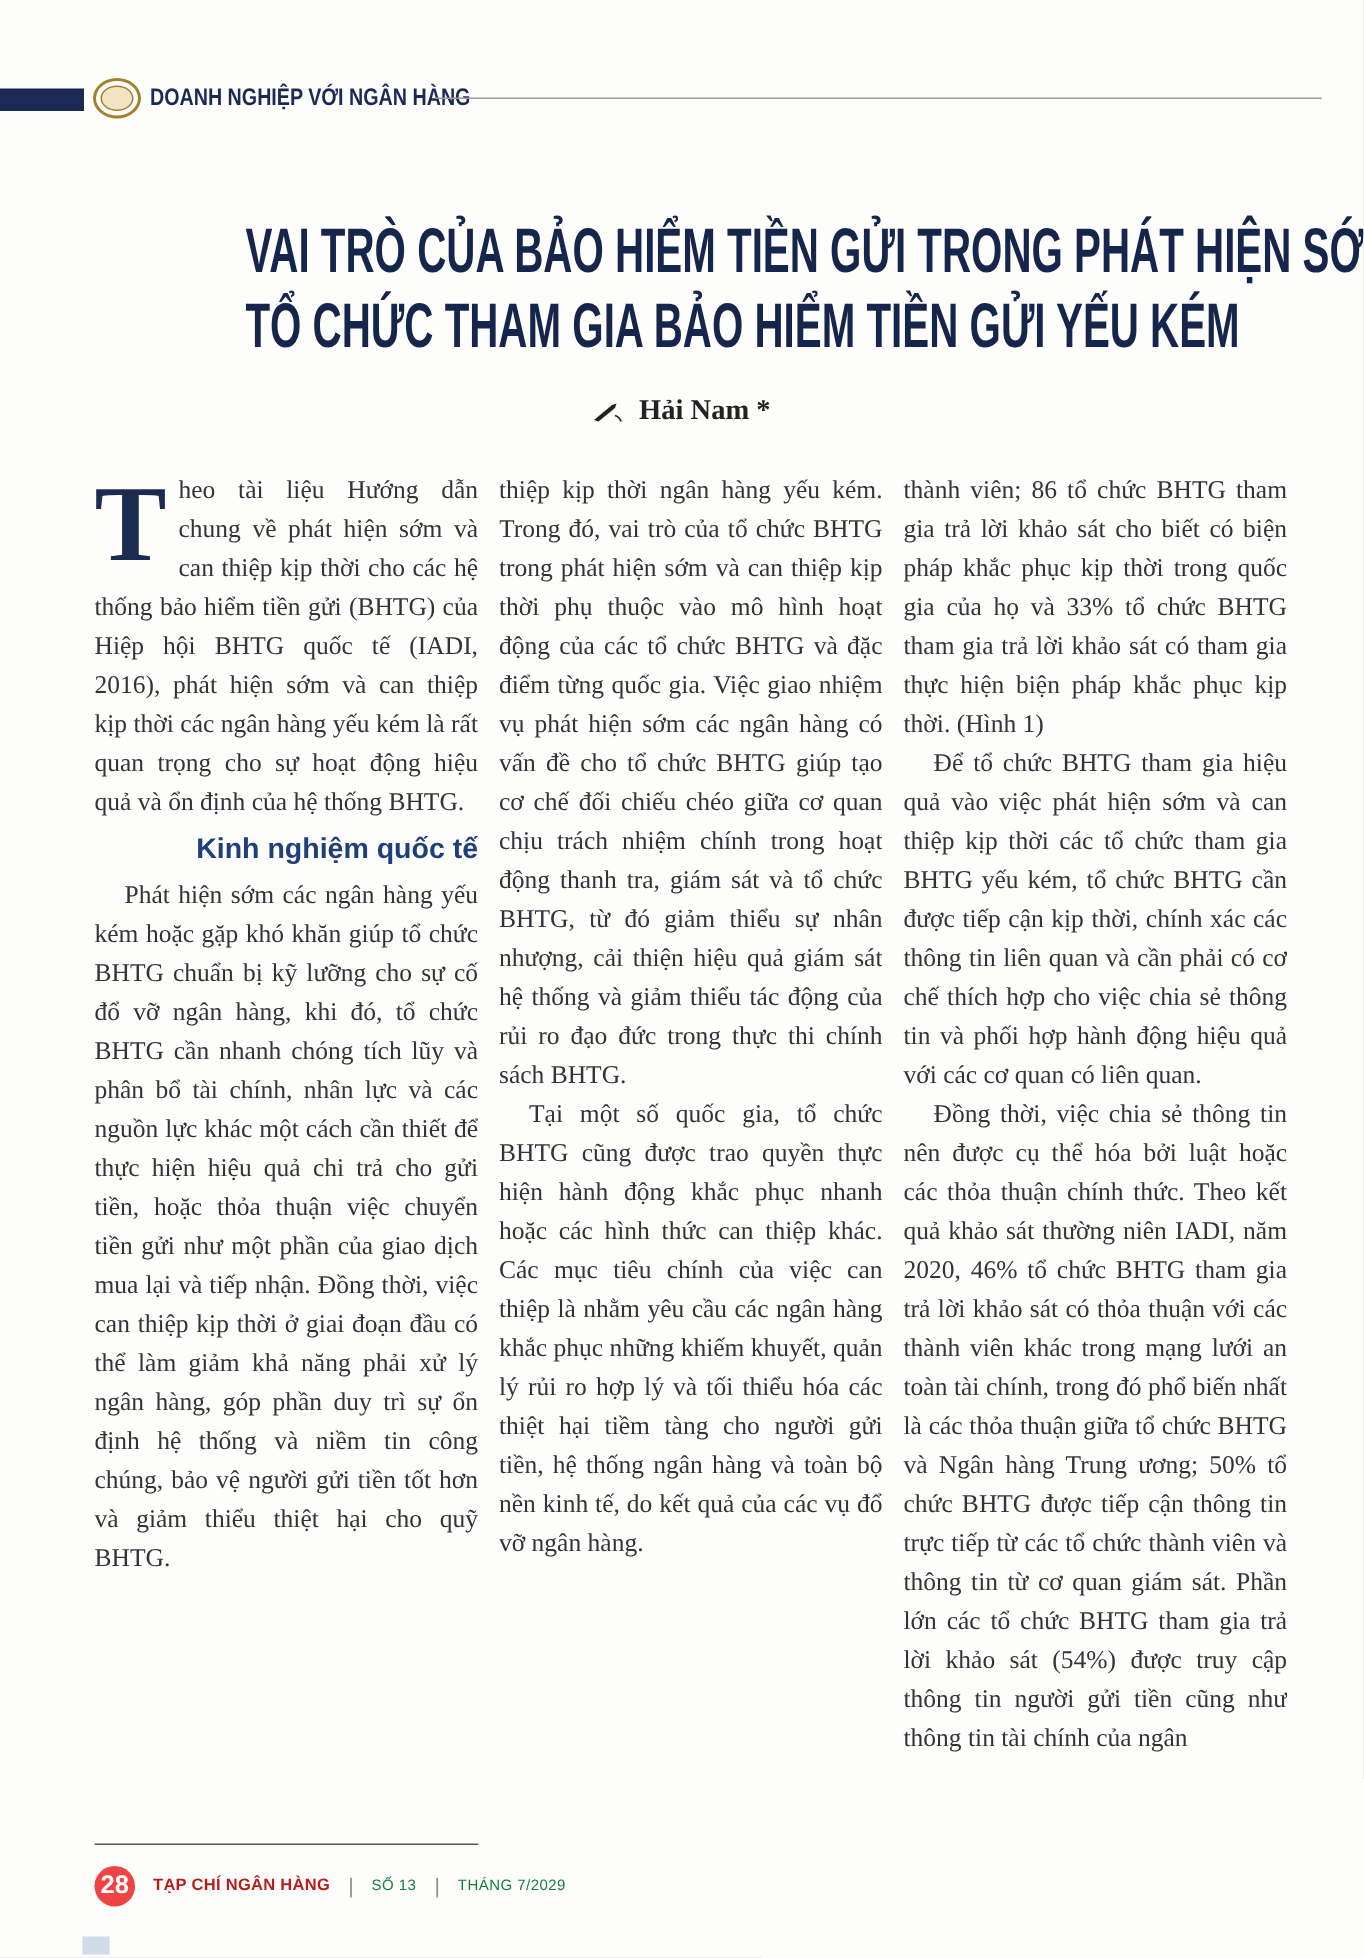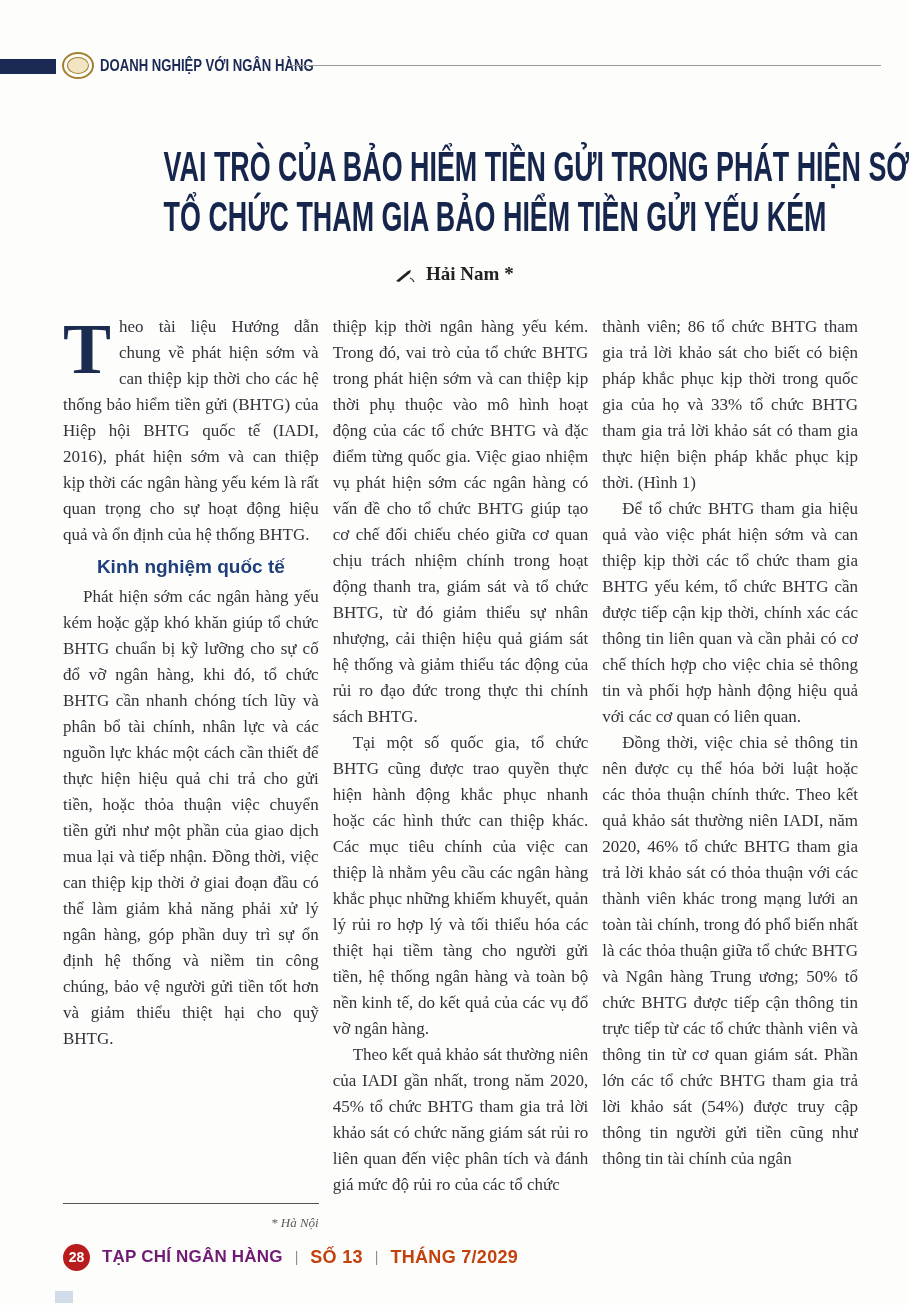--- a/index.html
+++ b/index.html
@@ -70,43 +70,43 @@
   .dropcap {
     float: left;
     font-size: 72px; line-height: 62px;
     padding: 4px 8px 0 0;
     font-weight: bold; color: #1c2b50;
     font-family: "Liberation Serif", serif;
   }
   .section-heading {
     font-family: "Liberation Sans", sans-serif;
     font-weight: bold; font-size: 19px; color: #1e3f7a;
-    margin: 6px 0 4px 0; text-align: center;
+    margin: 6px 0 4px 0; text-align: right;
   }
   .footnote-block { margin-top: auto; padding-top: 8px; }
   .footnote-rule { width: 100%; height: 1px; background: #555; margin-bottom: 6px; }
   .footnote-text {
     text-align: right; font-size: 13px; font-style: italic; color: #5a5a5a;
   }
 
   
   .footer {
     position: absolute; left: 63px; top: 1242px; height: 30px;
     display: flex; align-items: center; gap: 12px;
     font-family: "Liberation Sans", sans-serif;
   }
   .page-badge {
     width: 27px; height: 27px; border-radius: 50%;
-    background: #b91c1c; color: #fff;
+    background: #ef4444; color: #fff;
     display: flex; align-items: center; justify-content: center;
-    font-weight: bold; font-size: 14px;
+    font-weight: bold; font-size: 17px;
   }
-  .footer-journal { font-weight: bold; font-size: 17px; color: #701a75; letter-spacing: 0.2px; }
+  .footer-journal { font-weight: bold; font-size: 11px; color: #b91c1c; letter-spacing: 0.2px; }
   .footer-sep { color: #8f8f8f; font-size: 14px; }
-  .footer-meta { color: #c2410c; font-size: 18px; font-weight: bold; letter-spacing: 0.3px; }
+  .footer-meta { color: #15803d; font-size: 10px; font-weight: normal; letter-spacing: 0.3px; }
 
   .corner-mark {
     position: absolute; left: 55px; top: 1291px; width: 18px; height: 12px;
     background: #aebfd8; opacity: 0.55;
   }
 </style>
 </head>
 <body>
 
 <div class="page">
@@ -136,28 +136,26 @@
   </div>
 
   <div class="body-columns">
 
     <div class="col">
       <p><span class="dropcap">T</span><span>heo tài liệu Hướng dẫn chung về phát hiện sớm và can thiệp kịp thời cho các hệ thống bảo hiểm tiền gửi (BHTG) của Hiệp hội BHTG quốc tế (IADI, 2016), phát hiện sớm và can thiệp kịp thời các ngân hàng yếu kém là rất quan trọng cho sự hoạt động hiệu quả và ổn định của hệ thống BHTG.</span></p>
       <div class="section-heading">Kinh nghiệm quốc tế</div>
       <p class="indent">Phát hiện sớm các ngân hàng yếu kém hoặc gặp khó khăn giúp tổ chức BHTG chuẩn bị kỹ lưỡng cho sự cố đổ vỡ ngân hàng, khi đó, tổ chức BHTG cần nhanh chóng tích lũy và phân bổ tài chính, nhân lực và các nguồn lực khác một cách cần thiết để thực hiện hiệu quả chi trả cho gửi tiền, hoặc thỏa thuận việc chuyển tiền gửi như một phần của giao dịch mua lại và tiếp nhận. Đồng thời, việc can thiệp kịp thời ở giai đoạn đầu có thể làm giảm khả năng phải xử lý ngân hàng, góp phần duy trì sự ổn định hệ thống và niềm tin công chúng, bảo vệ người gửi tiền tốt hơn và giảm thiểu thiệt hại cho quỹ BHTG.</p>
       <div class="footnote-block">
         <div class="footnote-rule"></div>
-        <div class="footnote-text">* Hà Nội</div>
       </div>
     </div>
 
     <div class="col">
       <p>thiệp kịp thời ngân hàng yếu kém. Trong đó, vai trò của tổ chức BHTG trong phát hiện sớm và can thiệp kịp thời phụ thuộc vào mô hình hoạt động của các tổ chức BHTG và đặc điểm từng quốc gia. Việc giao nhiệm vụ phát hiện sớm các ngân hàng có vấn đề cho tổ chức BHTG giúp tạo cơ chế đối chiếu chéo giữa cơ quan chịu trách nhiệm chính trong hoạt động thanh tra, giám sát và tổ chức BHTG, từ đó giảm thiểu sự nhân nhượng, cải thiện hiệu quả giám sát hệ thống và giảm thiểu tác động của rủi ro đạo đức trong thực thi chính sách BHTG.</p>
       <p class="indent">Tại một số quốc gia, tổ chức BHTG cũng được trao quyền thực hiện hành động khắc phục nhanh hoặc các hình thức can thiệp khác. Các mục tiêu chính của việc can thiệp là nhằm yêu cầu các ngân hàng khắc phục những khiếm khuyết, quản lý rủi ro hợp lý và tối thiểu hóa các thiệt hại tiềm tàng cho người gửi tiền, hệ thống ngân hàng và toàn bộ nền kinh tế, do kết quả của các vụ đổ vỡ ngân hàng.</p>
-      <p class="indent">Theo kết quả khảo sát thường niên của IADI gần nhất, trong năm 2020, 45% tổ chức BHTG tham gia trả lời khảo sát có chức năng giám sát rủi ro liên quan đến việc phân tích và đánh giá mức độ rủi ro của các tổ chức</p>
     </div>
 
     <div class="col">
       <p>thành viên; 86 tổ chức BHTG tham gia trả lời khảo sát cho biết có biện pháp khắc phục kịp thời trong quốc gia của họ và 33% tổ chức BHTG tham gia trả lời khảo sát có tham gia thực hiện biện pháp khắc phục kịp thời. (Hình 1)</p>
       <p class="indent">Để tổ chức BHTG tham gia hiệu quả vào việc phát hiện sớm và can thiệp kịp thời các tổ chức tham gia BHTG yếu kém, tổ chức BHTG cần được tiếp cận kịp thời, chính xác các thông tin liên quan và cần phải có cơ chế thích hợp cho việc chia sẻ thông tin và phối hợp hành động hiệu quả với các cơ quan có liên quan.</p>
       <p class="indent">Đồng thời, việc chia sẻ thông tin nên được cụ thể hóa bởi luật hoặc các thỏa thuận chính thức. Theo kết quả khảo sát thường niên IADI, năm 2020, 46% tổ chức BHTG tham gia trả lời khảo sát có thỏa thuận với các thành viên khác trong mạng lưới an toàn tài chính, trong đó phổ biến nhất là các thỏa thuận giữa tổ chức BHTG và Ngân hàng Trung ương; 50% tổ chức BHTG được tiếp cận thông tin trực tiếp từ các tổ chức thành viên và thông tin từ cơ quan giám sát. Phần lớn các tổ chức BHTG tham gia trả lời khảo sát (54%) được truy cập thông tin người gửi tiền cũng như thông tin tài chính của ngân</p>
     </div>
 
   </div>
 

